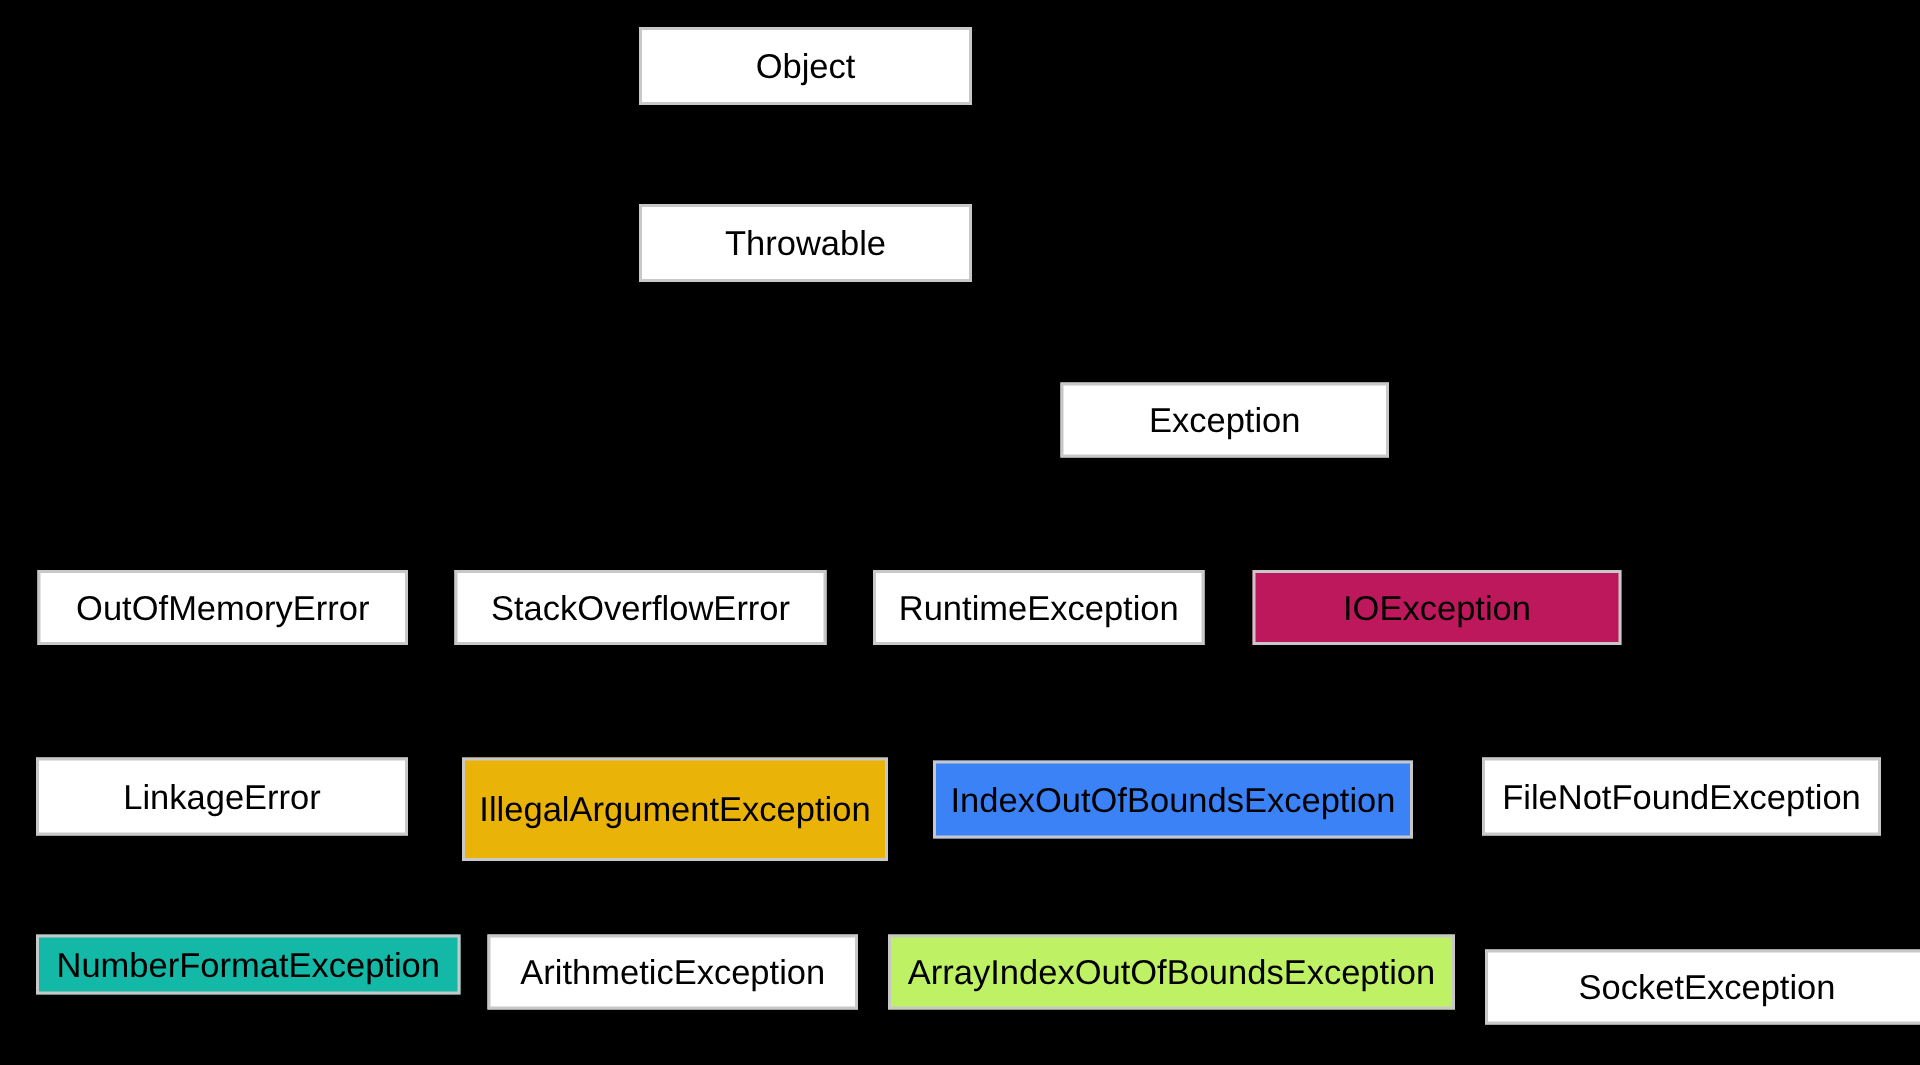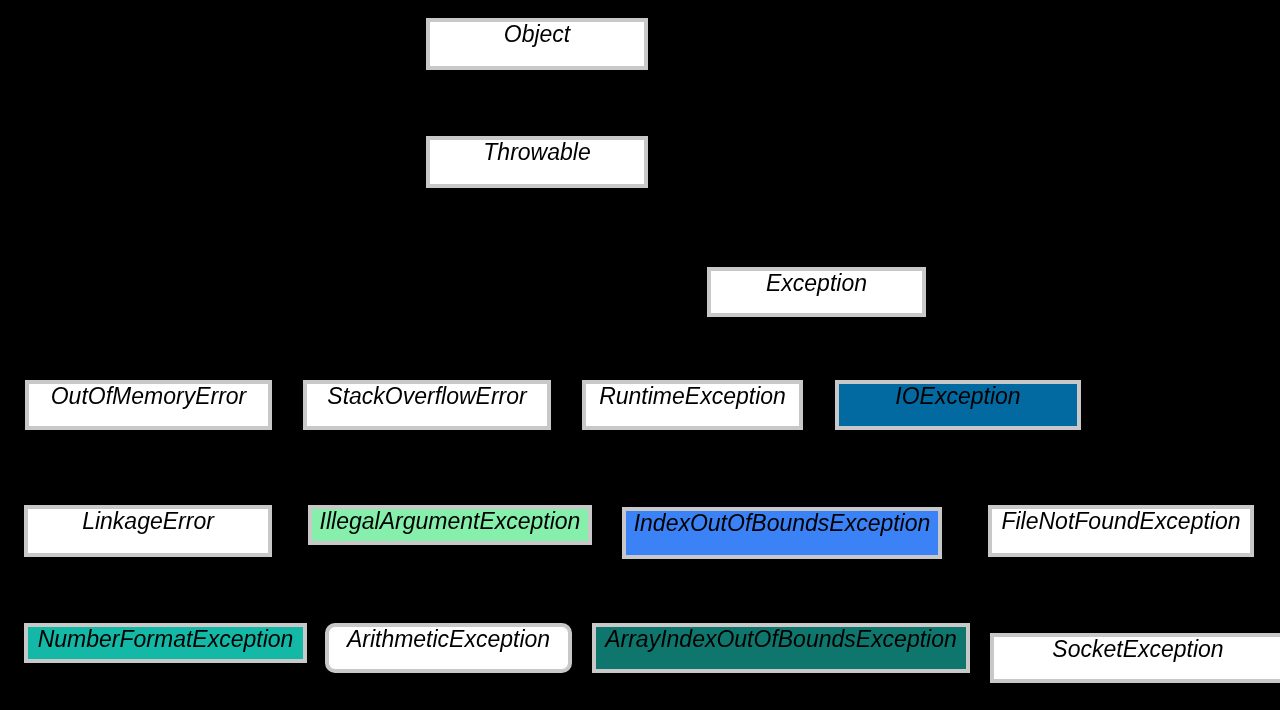--- a/index.html
+++ b/index.html
@@ -13,80 +13,79 @@
     height: 710px;
     background: #000000;
     overflow: hidden;
     font-family: "Liberation Sans", sans-serif;
   }
   .node-box {
     position: absolute;
     box-sizing: border-box;
     background: #ffffff;
     color: #000000;
-    border: 4px solid #0ea5e9;
+    border: 2px solid #0ea5e9;
     display: flex;
-    align-items: flex-start;
+    align-items: center;
     justify-content: center;
     text-align: center;
     font-family: "Liberation Sans", sans-serif;
     font-size: 23px;
     font-weight: 400;
     line-height: 1.05;
     letter-spacing: 0px;
     white-space: nowrap;
     overflow: hidden;
-    font-style: italic;
   }
   .node-label {
     display: block;
   }
 </style>
 </head>
 <body>
 
 <div id="diagram-root" style="background: rgb(0, 0, 0);">
     <div class="node-box" style="left: 426px; top: 18px; width: 222px; height: 52px; background: rgb(255, 255, 255); color: rgb(0, 0, 0); border-color: rgb(200, 200, 200);">
       <span class="node-label">Object</span>
     </div>
     <div class="node-box" style="left: 426px; top: 136px; width: 222px; height: 52px; background: rgb(255, 255, 255); color: rgb(0, 0, 0); border-color: rgb(200, 200, 200);">
       <span class="node-label">Throwable</span>
     </div>
-    <div class="node-box" style="left: 707px; top: 255px; width: 219px; height: 50px; background: rgb(255, 255, 255); color: rgb(0, 0, 0); border-color: rgb(200, 200, 200); margin-top: 12px;">
+    <div class="node-box" style="left: 707px; top: 255px; width: 219px; height: 50px; background: rgb(255, 255, 255); color: rgb(0, 0, 0); border-color: rgb(200, 200, 200);">
       <span class="node-label">Exception</span>
     </div>
     <div class="node-box" style="left: 25px; top: 380px; width: 247px; height: 50px; background: rgb(255, 255, 255); color: rgb(0, 0, 0); border-color: rgb(200, 200, 200);">
       <span class="node-label">OutOfMemoryError</span>
     </div>
     <div class="node-box" style="left: 582px; top: 380px; width: 221px; height: 50px; background: rgb(255, 255, 255); color: rgb(0, 0, 0); border-color: rgb(200, 200, 200);">
       <span class="node-label">RuntimeException</span>
     </div>
     <div class="node-box" style="left: 303px; top: 380px; width: 248px; height: 50px; background: rgb(255, 255, 255); color: rgb(0, 0, 0); border-color: rgb(200, 200, 200);">
       <span class="node-label">StackOverflowError</span>
     </div>
-    <div class="node-box" style="left: 835px; top: 380px; width: 246px; height: 50px; background: #0369a1; color: rgb(0, 0, 0); border-color: rgb(200, 200, 200);">
+    <div class="node-box" style="left: 835px; top: 380px; width: 246px; height: 50px; background: #be185d; color: rgb(0, 0, 0); border-color: rgb(200, 200, 200);">
       <span class="node-label">IOException</span>
     </div>
     <div class="node-box" style="left: 24px; top: 505px; width: 248px; height: 52px; background: rgb(255, 255, 255); color: rgb(0, 0, 0); border-color: rgb(200, 200, 200);">
       <span class="node-label">LinkageError</span>
     </div>
-    <div class="node-box" style="left: 308px; top: 505px; width: 284px; height: 40px; background: #86efac; color: rgb(0, 0, 0); border-color: rgb(200, 200, 200);">
+    <div class="node-box" style="left: 308px; top: 505px; width: 284px; height: 69px; background: #eab308; color: rgb(0, 0, 0); border-color: rgb(200, 200, 200);">
       <span class="node-label">IllegalArgumentException</span>
     </div>
     <div class="node-box" style="left: 622px; top: 507px; width: 320px; height: 52px; background: #3b82f6; color: rgb(0, 0, 0); border-color: rgb(200, 200, 200);">
       <span class="node-label">IndexOutOfBoundsException</span>
     </div>
     <div class="node-box" style="left: 988px; top: 505px; width: 266px; height: 52px; background: rgb(255, 255, 255); color: rgb(0, 0, 0); border-color: rgb(200, 200, 200);">
       <span class="node-label">FileNotFoundException</span>
     </div>
     <div class="node-box" style="left: 24px; top: 623px; width: 283px; height: 40px; background: #14b8a6; color: rgb(0, 0, 0); border-color: rgb(200, 200, 200);">
       <span class="node-label">NumberFormatException</span>
     </div>
-    <div class="node-box" style="left: 325px; top: 623px; width: 247px; height: 50px; background: rgb(255, 255, 255); color: rgb(0, 0, 0); border-color: rgb(200, 200, 200); border-radius: 10px;">
+    <div class="node-box" style="left: 325px; top: 623px; width: 247px; height: 50px; background: rgb(255, 255, 255); color: rgb(0, 0, 0); border-color: rgb(200, 200, 200);">
       <span class="node-label">ArithmeticException</span>
     </div>
-    <div class="node-box" style="left: 592px; top: 623px; width: 378px; height: 50px; background: #0f766e; color: rgb(0, 0, 0); border-color: rgb(200, 200, 200);">
+    <div class="node-box" style="left: 592px; top: 623px; width: 378px; height: 50px; background: #bef264; color: rgb(0, 0, 0); border-color: rgb(200, 200, 200);">
       <span class="node-label">ArrayIndexOutOfBoundsException</span>
     </div>
     <div class="node-box" style="left: 990px; top: 623px; width: 296px; height: 50px; background: rgb(255, 255, 255); color: rgb(0, 0, 0); border-color: rgb(200, 200, 200); margin-top: 10px;">
       <span class="node-label">SocketException</span>
     </div>
   </div>
 
 </body></html>

